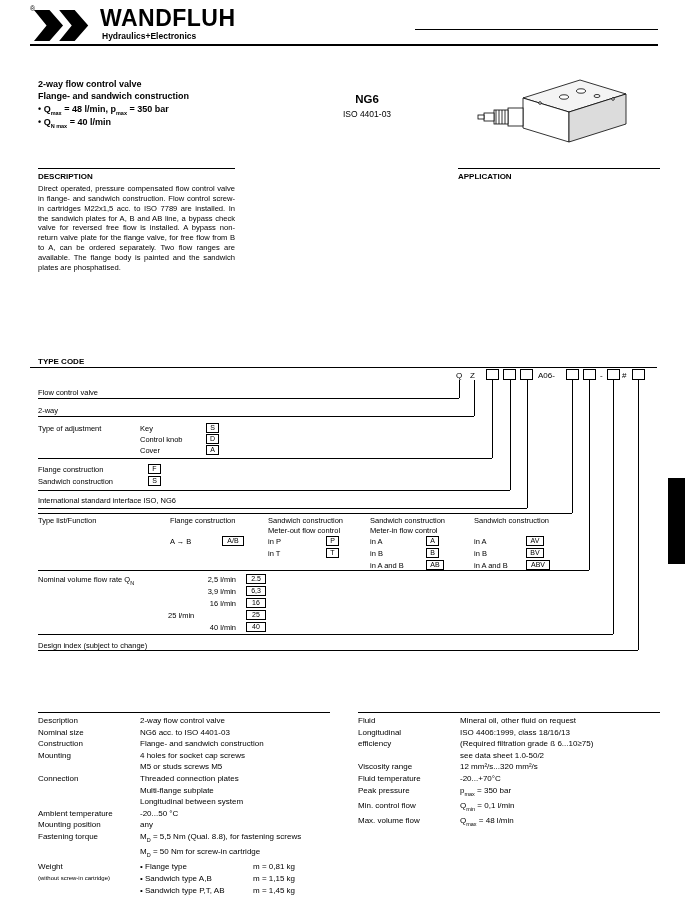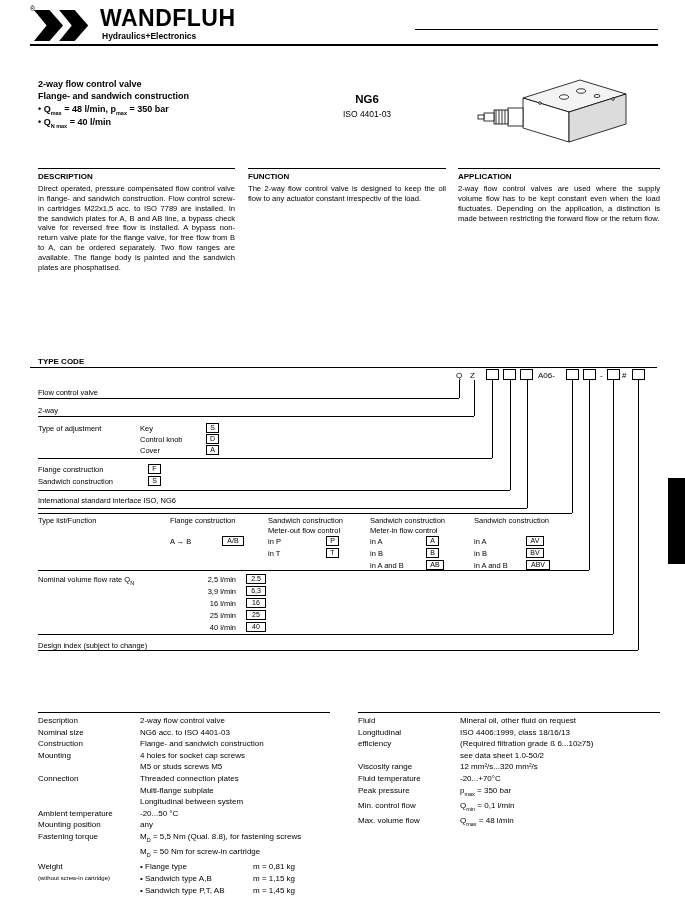--- a/index.html
+++ b/index.html
@@ -71,27 +71,22 @@
       <line x1="37" y1="46" x2="37" y2="60"></line>
       <rect x="16" y="49" width="10" height="8" fill="#fff"></rect>
       <rect x="10" y="51" width="6" height="4" fill="#fff"></rect>
     </g>
   </svg>
 
   <div class="col" style="left:38px;top:168px;width:197px">
     <h3>DESCRIPTION</h3>
     <p>Direct operated, pressure compensated flow control valve in flange- and sandwich construction. Flow control screw-in cartridges M22x1,5 acc. to ISO 7789 are installed. In the sandwich plates for A, B and AB line, a bypass check valve for reversed free flow is installed. A bypass non-return valve plate for the flange valve, for free flow from B to A, can be ordered separately. Two flow ranges are available. The flange body is painted and the sandwich plates are phosphatised.</p>
   </div>
-  <div class="col" style="left:248px;top:168px;width:198px">
-    <h3>FUNCTION</h3>
-    <p>The 2-way flow control valve is designed to keep the oil flow to any actuator constant irrespectiv of the load.</p>
-  </div>
   <div class="col" style="left:458px;top:168px;width:202px">
     <h3>APPLICATION</h3>
-    <p>2-way flow control valves are used where the supply volume flow has to be kept constant even when the load fluctuates. Depending on the application, a distinction is made between restricting the forward flow or the return flow.</p>
   </div>
 
   <span class="abs b t8" style="left:38px;top:357px">TYPE CODE</span>
   <div class="hline" style="left:30px;top:367px;width:627px"></div>
 
   <span class="abs t8" style="left:456px;top:371px">Q</span>
   <span class="abs t8" style="left:470px;top:371px">Z</span>
   <span class="box codebox" style="left:486px;top:369px"></span>
   <span class="box codebox" style="left:503px;top:369px"></span>
   <span class="box codebox" style="left:520px;top:369px"></span>
@@ -171,21 +166,21 @@
   <span class="tc" style="left:474px;top:561px">in A and B</span>
   <span class="box" style="left:526px;top:560px;min-width:24px">ABV</span>
 
   <span class="tc" style="left:38px;top:575px"><span>Nominal volume flow rate Q</span><sub>N</sub></span>
   <span class="tc" style="left:168px;top:575px;width:68px;text-align:right">2,5 l/min</span>
   <span class="box" style="left:246px;top:574px;min-width:20px">2.5</span>
   <span class="tc" style="left:168px;top:587px;width:68px;text-align:right">3,9 l/min</span>
   <span class="box" style="left:246px;top:586px;min-width:20px">6,3</span>
   <span class="tc" style="left:168px;top:599px;width:68px;text-align:right">16 l/min</span>
   <span class="box" style="left:246px;top:598px;min-width:20px">16</span>
-  <span class="tc" style="left:168px;top:611px;width:68px;text-align:right">25 l/min</span>
+  <span class="tc" style="left:168px;top:611px;width:68px;">25 l/min</span>
   <span class="box" style="left:246px;top:610px;min-width:20px">25</span>
   <span class="tc" style="left:168px;top:623px;width:68px;text-align:right">40 l/min</span>
   <span class="box" style="left:246px;top:622px;min-width:20px">40</span>
 
   <span class="tc" style="left:38px;top:641px">Design index (subject to change)</span>
 
   <div class="sideTab" style="left:668px;top:478px;width:17px;height:86px"></div>
 
   <div class="hline" style="left:38px;top:712px;width:292px"></div>
   <div class="spec" style="left:38px;top:715px;width:300px">

